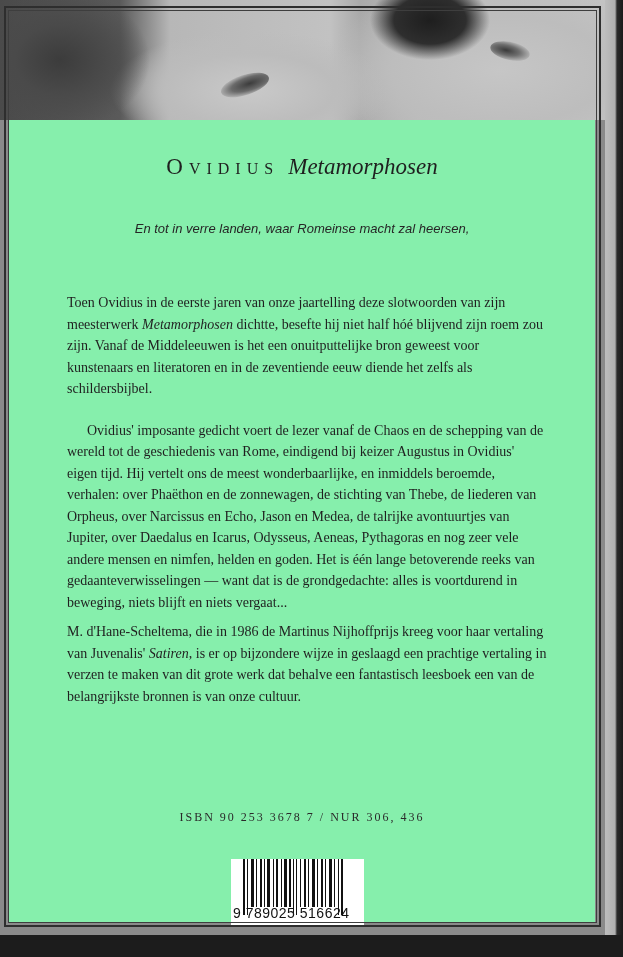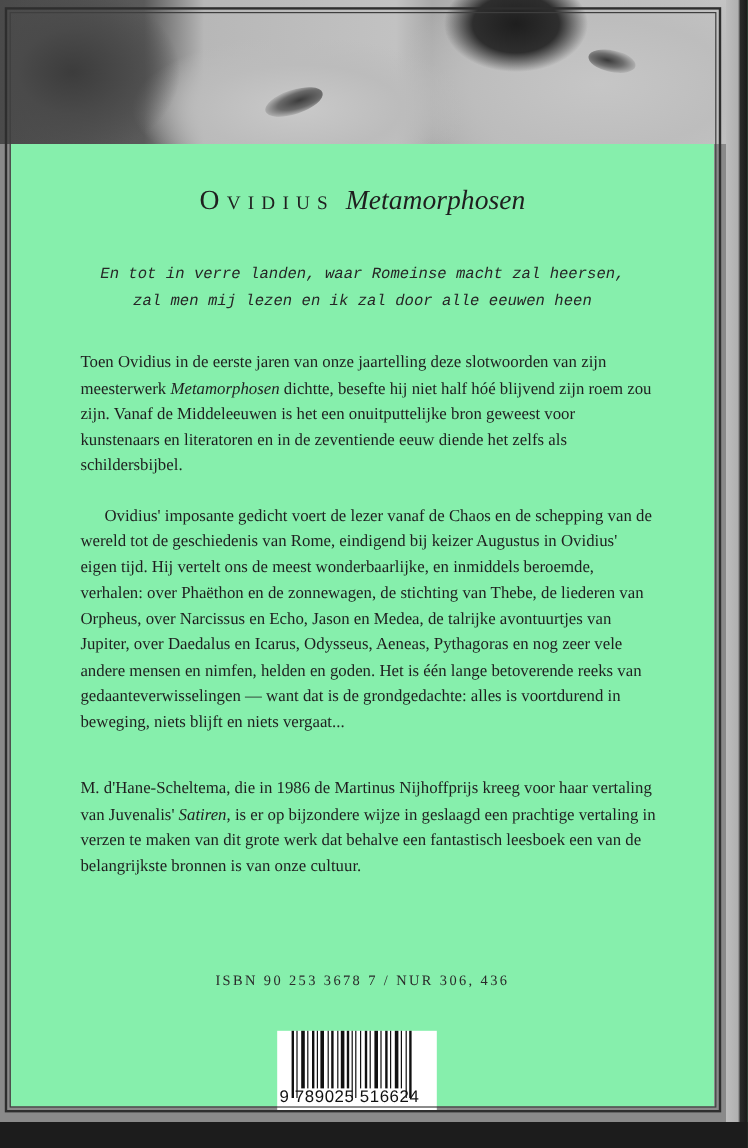--- a/index.html
+++ b/index.html
@@ -59,31 +59,31 @@
   .title .author {
     font-family:"Liberation Serif", serif; font-size:23px; letter-spacing:6px;
     font-variant:small-caps;
   }
   .title .work {
     font-family:"Liberation Serif", serif; font-style:italic; font-size:23px;
     margin-left:4px;
   }
   .verse {
     position:absolute; left:0; top:98px; width:586px; text-align:center;
-    font-family:Liberation Mono, monospace; font-style:italic; font-size:13px;
+    font-family:Liberation Sans, sans-serif; font-style:italic; font-size:13px;
     color:#262626; line-height:22px;
   }
   .body-text {
     position:absolute; left:58px; top:172px; width:480px;
     font-family:"Liberation Serif", serif; font-size:14px; color:#1f1f1f;
     line-height:21.5px;
   }
   .body-text p { margin:0; }
   .body-text p.indent { text-indent:20px;margin-top:20px; }
-  .body-text p.gap { margin-top:34px; }
+  .body-text p.gap { margin-top:8px; }
   .body-text i { font-style:italic; }
   .isbn {
     position:absolute; left:0; top:690px; width:586px; text-align:center;
     font-family:"Liberation Serif", serif; font-size:12px; letter-spacing:2px;
     color:#2a2a2a;
   }
   .barcode {
     position:absolute; left:222px; top:739px; width:133px; height:66px;
     background:#ffffff;
   }
@@ -109,21 +109,20 @@
   </div>
 
   <div class="panel">
     <div class="title">
       <span class="author">Ovidius</span>
       <span class="work">Metamorphosen</span>
     </div>
 
     <div class="verse">
       <div>En tot in verre landen, waar Romeinse macht zal heersen,</div>
-      <div>zal men mij lezen en ik zal door alle eeuwen heen</div>
     </div>
 
     <div class="body-text">
       <p><span>Toen Ovidius in de eerste jaren van onze jaartelling deze slotwoorden van zijn meesterwerk </span><i>Metamorphosen</i><span> dichtte, besefte hij niet half hóé blijvend zijn roem zou zijn. Vanaf de Middeleeuwen is het een onuitputtelijke bron geweest voor kunstenaars en literatoren en in de zeventiende eeuw diende het zelfs als schildersbijbel.</span></p>
       <p class="indent"><span>Ovidius' imposante gedicht voert de lezer vanaf de Chaos en de schepping van de wereld tot de geschiedenis van Rome, eindigend bij keizer Augustus in Ovidius' eigen tijd. Hij vertelt ons de meest wonderbaarlijke, en inmiddels beroemde, verhalen: over Phaëthon en de zonnewagen, de stichting van Thebe, de liederen van Orpheus, over Narcissus en Echo, Jason en Medea, de talrijke avontuurtjes van Jupiter, over Daedalus en Icarus, Odysseus, Aeneas, Pythagoras en nog zeer vele andere mensen en nimfen, helden en goden. Het is één lange betoverende reeks van gedaanteverwisselingen — want dat is de grondgedachte: alles is voortdurend in beweging, niets blijft en niets vergaat...</span></p>
       <p class="gap"><span>M. d'Hane-Scheltema, die in 1986 de Martinus Nijhoffprijs kreeg voor haar vertaling van Juvenalis' </span><i>Satiren</i><span>, is er op bijzondere wijze in geslaagd een prachtige vertaling in verzen te maken van dit grote werk dat behalve een fantastisch leesboek een van de belangrijkste bronnen is van onze cultuur.</span></p>
     </div>
 
     <div class="isbn">ISBN 90 253 3678 7 / NUR 306, 436</div>
 

